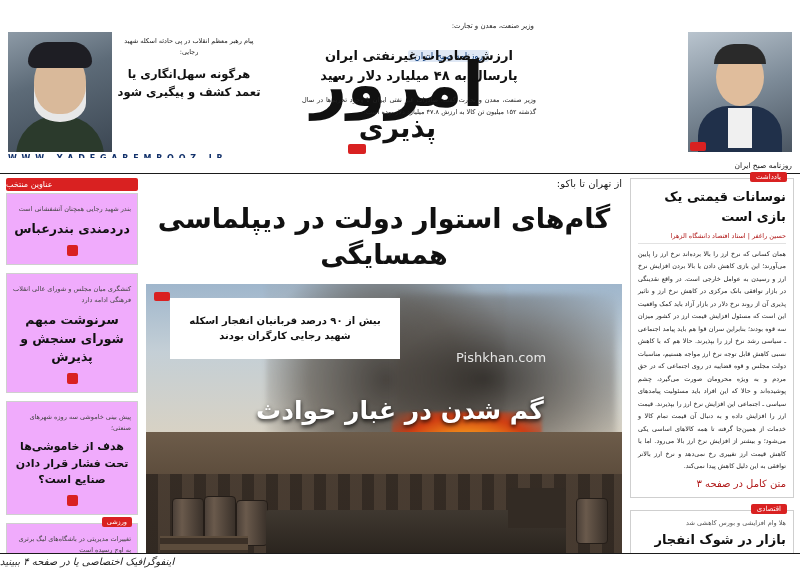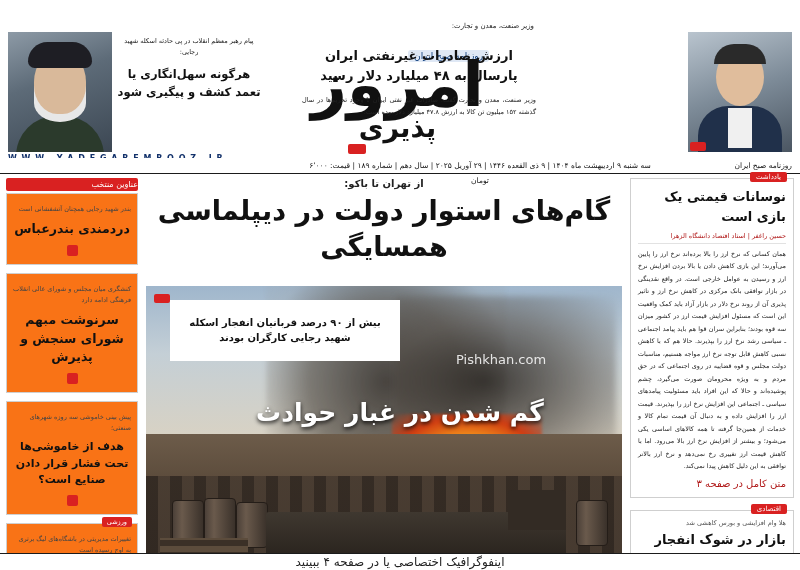--- a/index.html
+++ b/index.html
@@ -241,21 +241,21 @@
   .col-right {
     position: absolute;
     left: 630px; top: 178px;
     width: 164px;
   }
   
   .blurb {
     border: 1px solid #cfcfcf;
     margin-bottom: 8px;
     padding: 6px 6px 8px 6px;
-    background: #f97316;
+    background: #f0abfc;
     position: relative;
   }
   .blurb-tag {
     position: absolute;
     right: 5px; top: -7px;
     background: #d92121;
     color: #fff;
     font-size: 6.5px;
     padding: 1px 5px;
     border-radius: 2px;
@@ -279,40 +279,39 @@
   .blurb-icon {
     width: 11px; height: 11px;
     background: #d92121;
     border-radius: 2px;
     margin: 6px auto 0 auto;
   }
   .section-head {
     background: #d92121;
     color: #fff;
     font-size: 8px;
-    text-align: right;
+    text-align: left;
     padding: 2px 0;
     margin: 0 0 2px 0;
     border-radius: 2px;
   }
   
   .lede-kicker {
-    text-align: center;
+    text-align: right;
     font-size: 10px;
     color: #222;
-    margin-bottom: 4px;
-    font-weight: bold;
+    margin-bottom: 12px;
   }
   .lede-title {
     text-align: center;
     font-size: 27px;
     font-weight: bold;
     color: #111;
     line-height: 1.35;
-    margin: 0 0 20px 0;
+    margin: 0 0 10px 0;
   }
   .photo-main {
     position: relative;
     width: 476px; height: 318px;
     overflow: hidden;
     background: #2a2622;
   }
   .sky {
     position: absolute; left:0; top:0;
     width: 476px; height: 150px;
@@ -477,24 +476,25 @@
     text-align: center;
     margin-top: 4px;
   }
   
   .footer {
     position: absolute;
     left: 0; bottom: 0;
     width: 800px; height: 16px;
     background: #ffffff;
     border-top: 1px solid #1b1b1b;
-    font-size: 12px;
+    font-size: 10px;
     color: #222;
     line-height: 16px;
-    text-align: center;
+    text-align: left;
+    font-style: italic;
   }
 </style>
 </head>
 <body>
 
 <div id="page">
 
   <div class="top-strip"></div>
 
   <div class="masthead">
@@ -523,21 +523,20 @@
       <div class="body"></div>
       <div class="shirt"></div>
       <div class="face"></div>
       <div class="hair"></div>
     </div>
     <div class="mh-logo-badge"></div>
   </div>
 
   <div class="dateline">
     <span class="dl-right">روزنامه صبح ایران</span>
-    <span class="dl-center">سه شنبه ۹ اردیبهشت ماه ۱۴۰۴ | ۹ ذی القعده ۱۴۴۶ | ۲۹ آوریل ۲۰۲۵ | سال دهم | شماره ۱۸۹ | قیمت: ۶٬۰۰۰ تومان</span>
   </div>
 
   <div class="col-left">
     <div class="section-head">عناوین منتخب</div>
 
     <div class="blurb">
       <div class="blurb-kicker">بندر شهید رجایی همچنان آتشفشانی است</div>
       <div class="blurb-title">دردمندی بندرعباس</div>
       <div class="blurb-icon"></div>
     </div>

